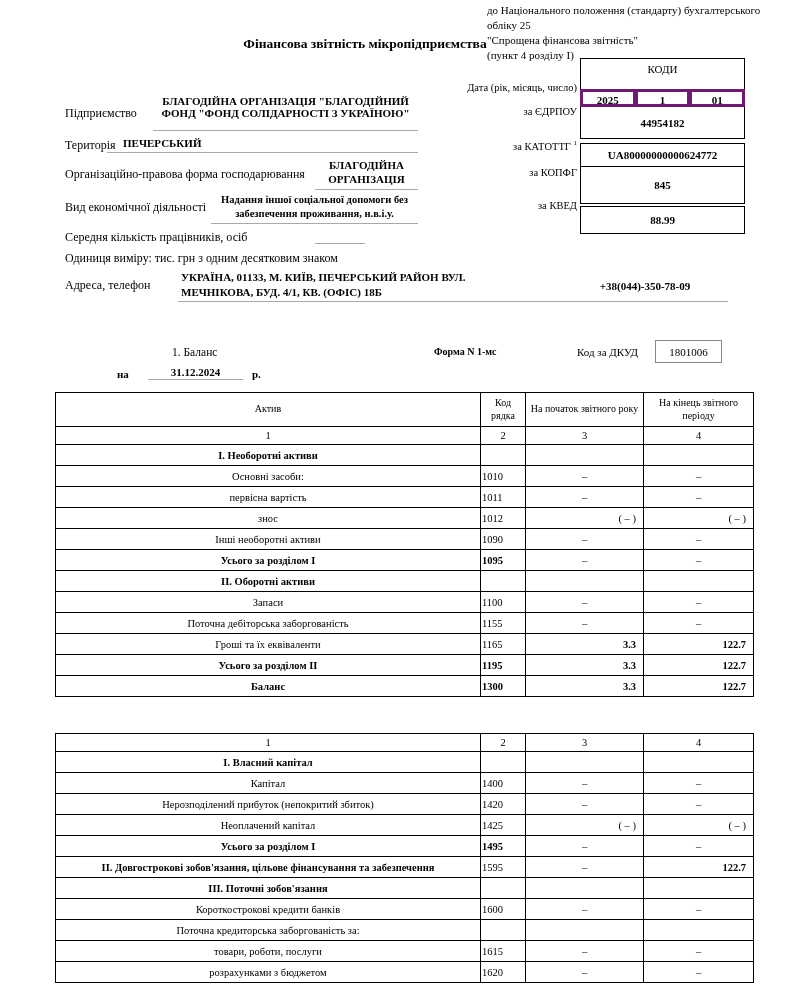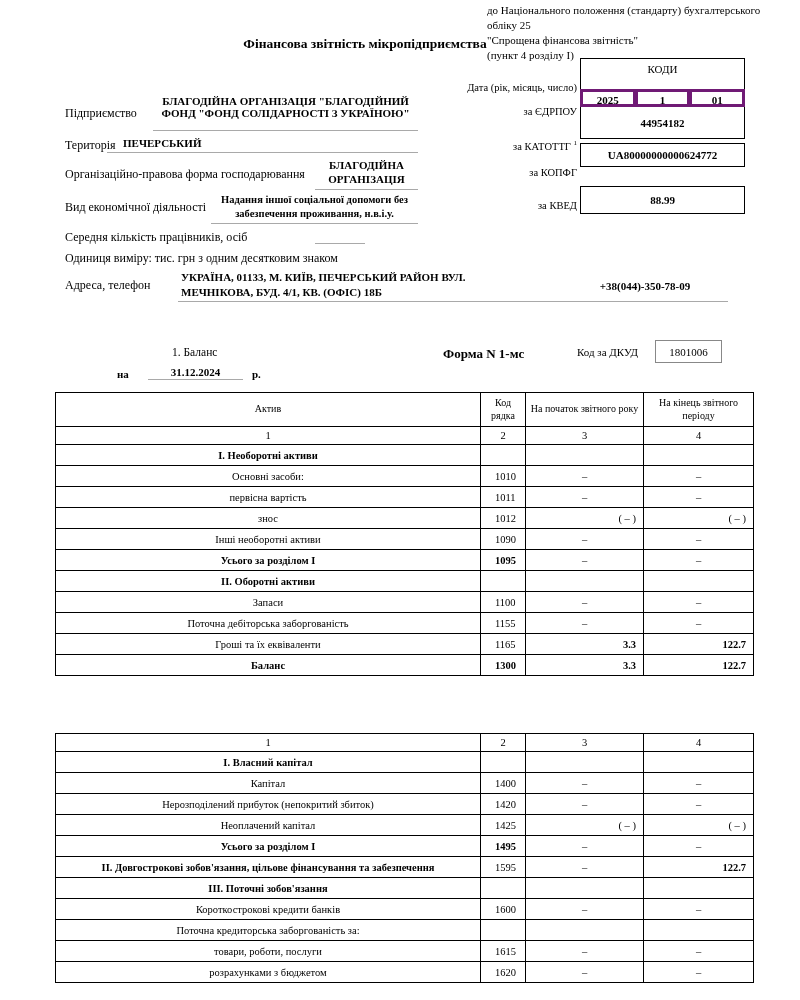--- a/index.html
+++ b/index.html
@@ -30,21 +30,21 @@
               text-align:center; line-height:22px; font-size:11px; box-sizing:border-box; }
   
   .tbl { position:absolute; left:55px; width:698px; border-collapse:collapse; table-layout:fixed;
          font-size:10.5px; }
   .tbl th, .tbl td { border:1px solid #000; padding:0 4px; vertical-align:middle; overflow:hidden; }
   .tbl thead th { font-weight:normal; text-align:center; font-size:10px; line-height:1.25; height:33px; padding:0 2px; }
   .tbl tr.nums td { height:17px; text-align:center; font-size:10.5px; }
   .tbl tbody td { height:20px; }
   .section-cell { text-align:center; font-weight:bold; }
   .lbl-cell { text-align:center; }
-  .code-cell { text-align:left; padding:0 14px !important; }
+  .code-cell { text-align:left; padding:0 1px !important; }
   .val-c { text-align:center; }
   .val-r { text-align:right; padding-right:7px !important; }
 </style>
 </head>
 <body>
 
 <div class="page">
 
   <div class="note">
     <div>до Національного положення (стандарту) бухгалтерського обліку 25</div>
@@ -56,21 +56,22 @@
 
   <div class="codes">
     <div class="cbox" style="height:32px;line-height:20px">КОДИ</div>
     <div class="crow">
       <div class="ccell">2025</div>
       <div class="ccell">1</div>
       <div class="ccell">01</div>
     </div>
     <div class="cbox b" style="height:33px;line-height:32px;margin-top:-1px">44954182</div>
     <div class="cbox b" style="height:24px;line-height:23px;margin-top:4px">UA80000000000624772</div>
-    <div class="cbox b" style="height:28px;line-height:27px;margin-top:19px">88.99</div>
+    <div class="cbox b" style="height:38px;line-height:37px;margin-top:-1px">845</div>
+    <div class="cbox b" style="height:28px;line-height:27px;margin-top:2px">88.99</div>
   </div>
 
   <div class="rlbl" style="top:82px">Дата (рік, місяць, число)</div>
 
   <div class="lbl" style="left:65px;top:106px">Підприємство</div>
   <div class="val ctr" style="left:153px;top:95px;width:265px">
     <div class="ln">БЛАГОДІЙНА ОРГАНІЗАЦІЯ "БЛАГОДІЙНИЙ</div>
     <div class="ln">ФОНД "ФОНД СОЛІДАРНОСТІ З УКРАЇНОЮ"</div>
   </div>
   <div class="uline" style="left:153px;top:130px;width:265px"></div>
@@ -103,21 +104,21 @@
 
   <div class="lbl" style="left:65px;top:278px">Адреса, телефон</div>
   <div class="val" style="left:181px;top:270px;width:400px;line-height:14.5px">
     <div class="ln">УКРАЇНА, 01133, М. КИЇВ, ПЕЧЕРСЬКИЙ РАЙОН ВУЛ.</div>
     <div class="ln">МЕЧНІКОВА, БУД. 4/1, КВ. (ОФІС) 18Б</div>
   </div>
   <div class="val" style="left:580px;top:280px;width:130px;text-align:center">+38(044)-350-78-09</div>
   <div class="uline" style="left:178px;top:301px;width:550px"></div>
 
   <div class="lbl" style="left:172px;top:346px;font-size:11.5px">1. Баланс</div>
-  <div class="lbl b" style="left:443px;top:346px;font-size:13px">Форма N 1-мс</div>
+  <div class="lbl b" style="left:434px;top:346px;font-size:10px">Форма N 1-мс</div>
   <div class="lbl" style="left:577px;top:346px;font-size:11px">Код за ДКУД</div>
   <div class="dkud-box">1801006</div>
   <div class="lbl b" style="left:117px;top:368px;font-size:11px">на</div>
   <div class="lbl b ctr" style="left:148px;top:366px;width:95px;font-size:11px;border-bottom:1px solid #a9a9a9;padding-bottom:1px">31.12.2024</div>
   <div class="lbl b" style="left:252px;top:368px;font-size:11px">р.</div>
 
   <table class="tbl" style="top:392px">
     <colgroup>
         <col style="width:425px">
         <col style="width:45px">
@@ -193,20 +194,26 @@
           <td class="val-c">–</td>
           <td class="val-c">–</td>
         </tr>
         <tr>
           <td class="lbl-cell">Гроші та їх еквіваленти</td>
           <td class="code-cell">1165</td>
           <td class="val-r b">3.3</td>
           <td class="val-r b">122.7</td>
         </tr>
         <tr>
+          <td class="lbl-cell b">Усього за розділом II</td>
+          <td class="code-cell b">1195</td>
+          <td class="val-r b">3.3</td>
+          <td class="val-r b">122.7</td>
+        </tr>
+        <tr>
           <td class="lbl-cell b">Баланс</td>
           <td class="code-cell b">1300</td>
           <td class="val-r b">3.3</td>
           <td class="val-r b">122.7</td>
         </tr>
       </tbody>
   </table>
 
   <table class="tbl" style="top:733px">
     <colgroup>

